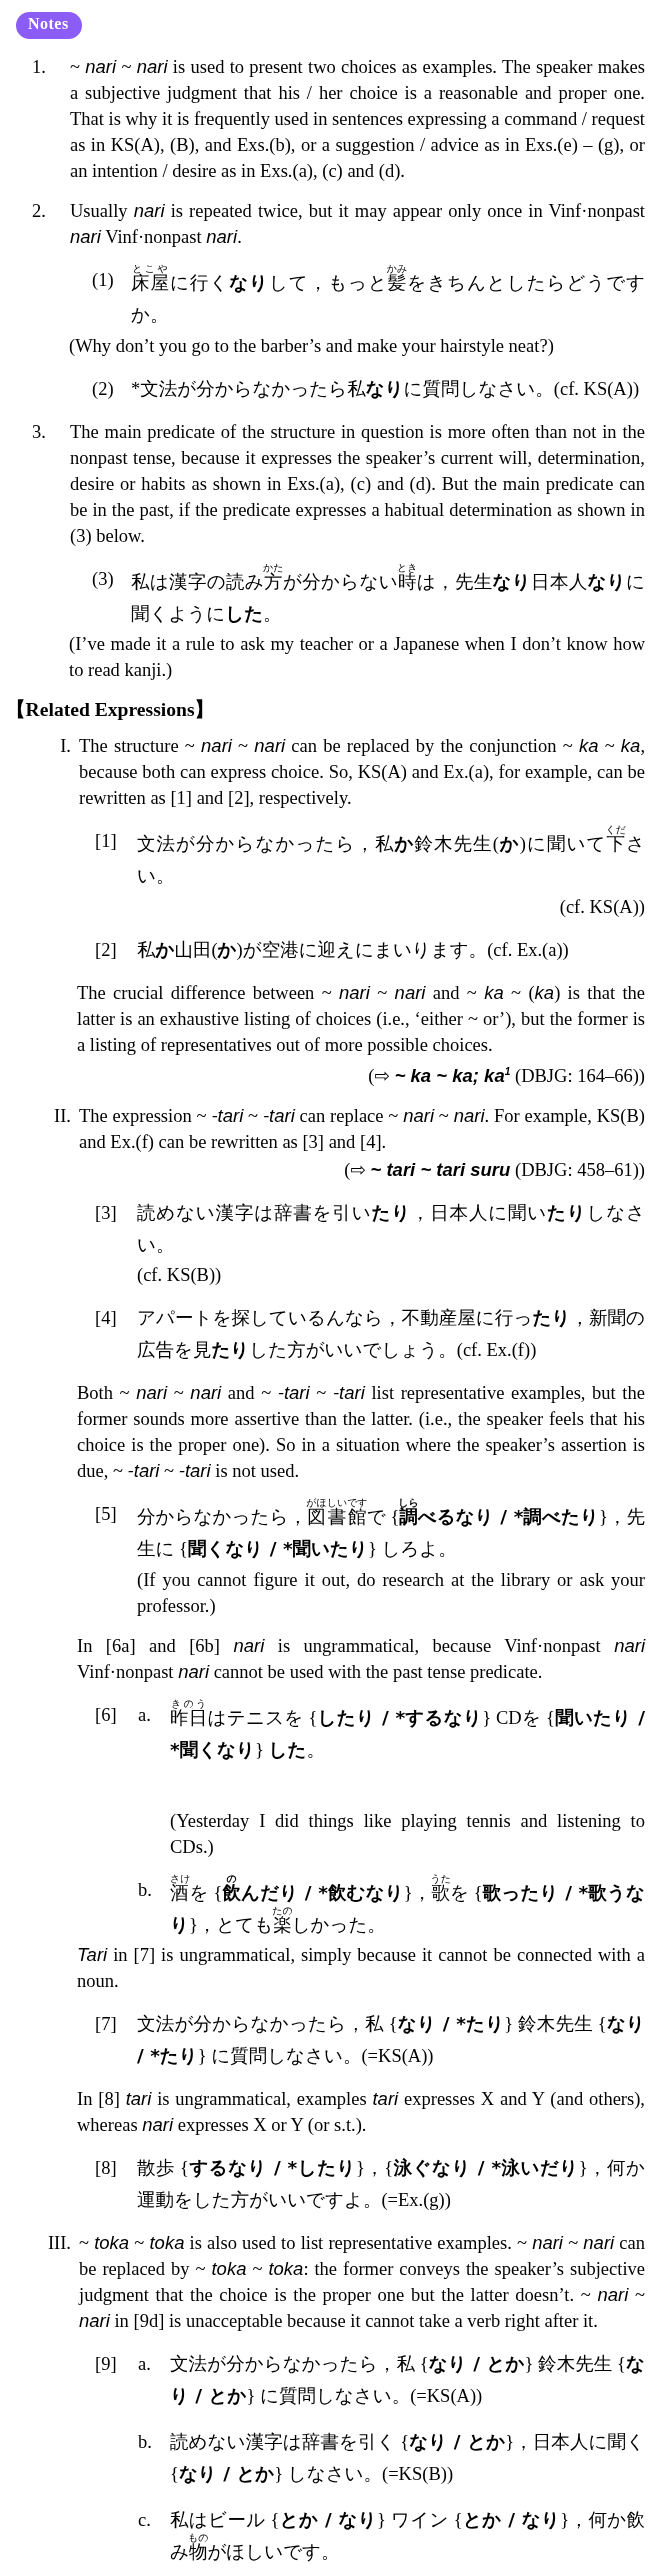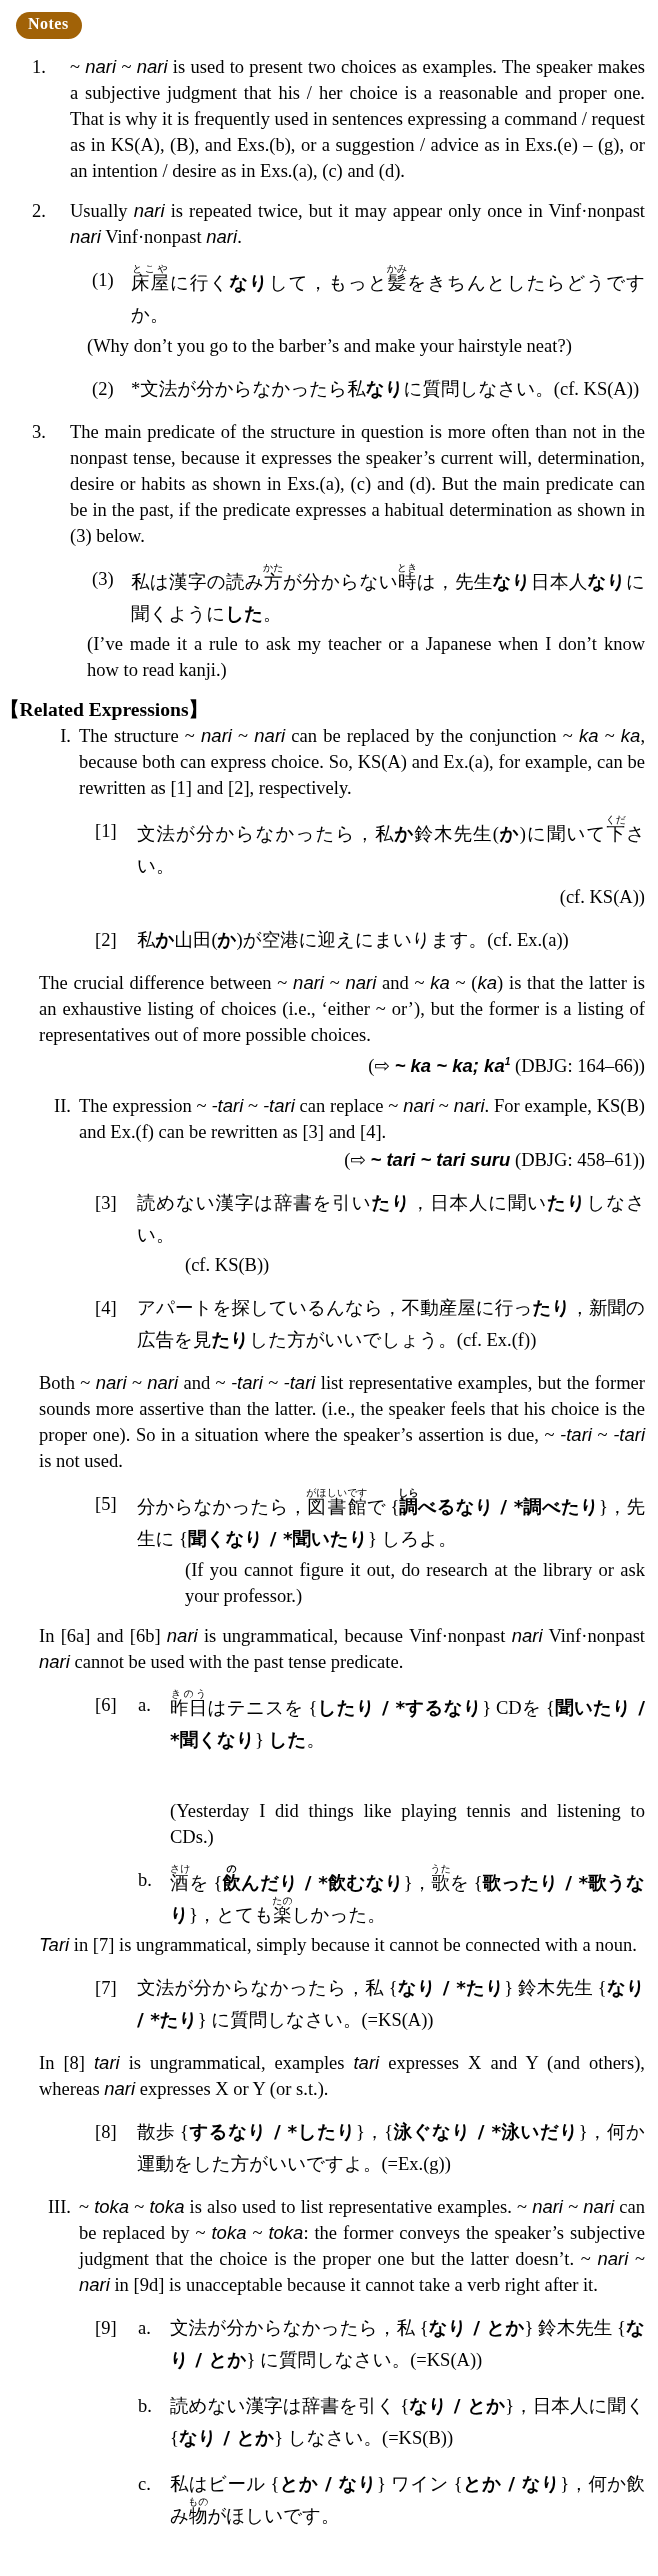--- a/index.html
+++ b/index.html
@@ -1,36 +1,36 @@
 <!DOCTYPE html>
 <html style="font-size:8.2px"><head>
 <meta charset="utf-8">
 <style>
   html,body{margin:0;padding:0;background:#ffffff;}
   body{width:658px;height:2583px;overflow:hidden;color:#000;
        font-family:"Liberation Serif",serif;}
   .page{position:relative;padding-top:12.4px;}
-  .badge{display:inline-block;margin:0 0 15.5px 15.5px;background:#a16207;color:#fff;
+  .badge{display:inline-block;margin:0 0 15.5px 15.5px;background:#8b5cf6;color:#fff;
          font-weight:bold;font-size:16px;line-height:1;padding:4.1px 13.4px 6.2px 12.4px;
          border-radius:13.4px;letter-spacing:0.5px;}
   .block{position:relative;margin:0 13px 14px 0;text-align:justify;
          font-size:18.5px;line-height:26px;}
   .tight{margin-bottom:1.5px;}
   .jp-line{line-height:32px;}
   .lbl,.lbl2{position:absolute;top:0;font-family:"Liberation Serif",serif;}
   .k-item{padding-left:70px;}   .k-item>.lbl{left:32px;}
   .k-sub{padding-left:131px;}    .k-sub>.lbl{left:92px;}
   .k-bracket{padding-left:137px;}.k-bracket>.lbl{left:95px;}
   .k-letter{padding-left:170px;} .k-letter>.lbl{left:95px;} .k-letter>.lbl2{left:138px;}
   .k-roman{padding-left:79px;}  .k-roman>.lbl{left:0;width:71px;text-align:right;}
-  .k-para{padding-left:39px;}
-  .k-heading{font-weight:bold;font-size:19.6px;padding-left:0;text-align:left;margin-bottom:0;}
+  .k-para{padding-left:77px;}
+  .k-heading{font-weight:bold;font-size:19.6px;padding-left:6px;text-align:left;margin-bottom:10px;}
   .k-ref{text-align:right;}
   .k-cont{text-align:left;}
-  .ind-sub{padding-left:87px;} .ind-bracket{padding-left:137px;margin-left:48px;} .ind-letter{padding-left:170px;margin-top:42px;}
+  .ind-sub{padding-left:69px;} .ind-bracket{padding-left:137px;} .ind-letter{padding-left:170px;margin-top:42px;}
   .rs{font-family:"Liberation Sans",sans-serif;font-style:italic;}
   .rsb{font-family:"Liberation Sans",sans-serif;font-style:italic;font-weight:bold;}
   .jb{font-family:"DejaVu Sans",sans-serif;font-weight:bold;}
   .sup{font-family:"Liberation Sans",sans-serif;font-style:italic;font-weight:bold;
        font-size:0.55em;vertical-align:7.2px;}
   ruby rt{font-size:10px;line-height:1;letter-spacing:0;}
 </style>
 </head>
 <body>
 

